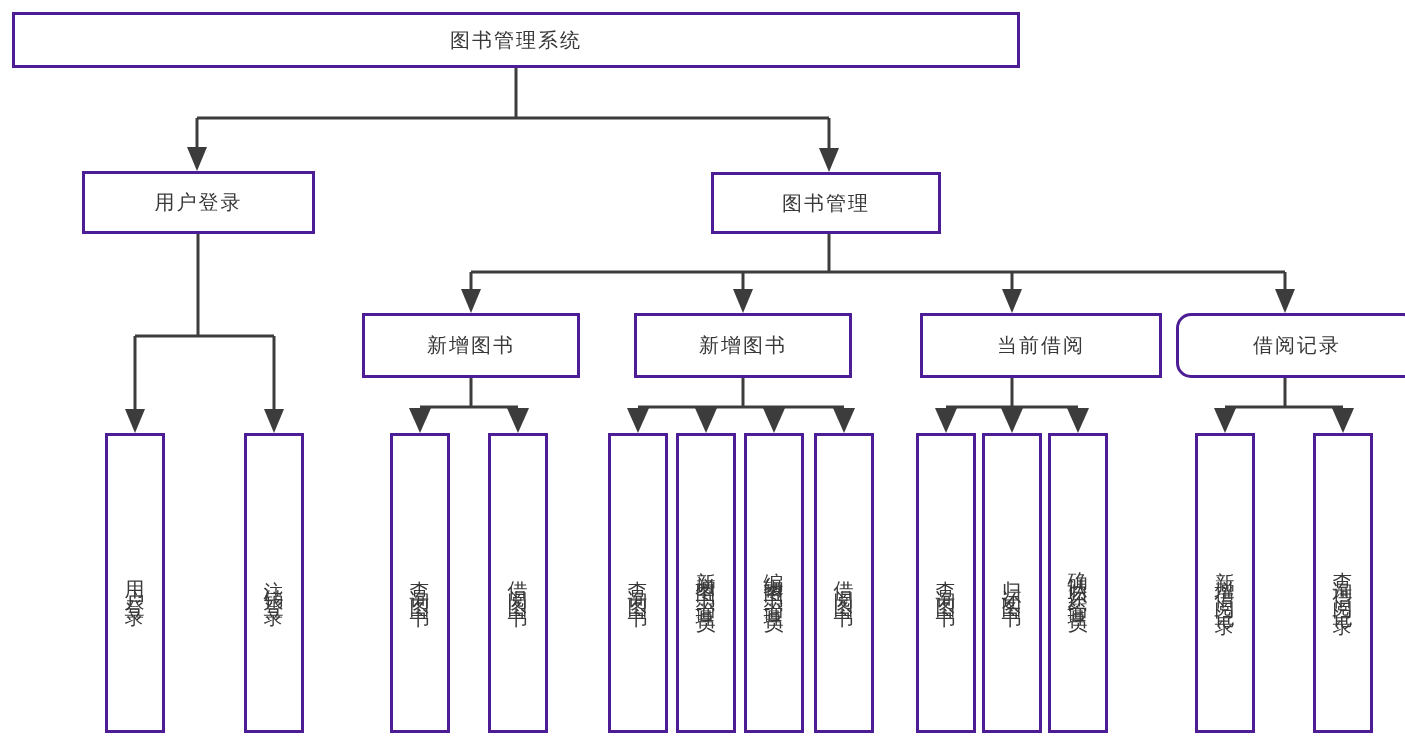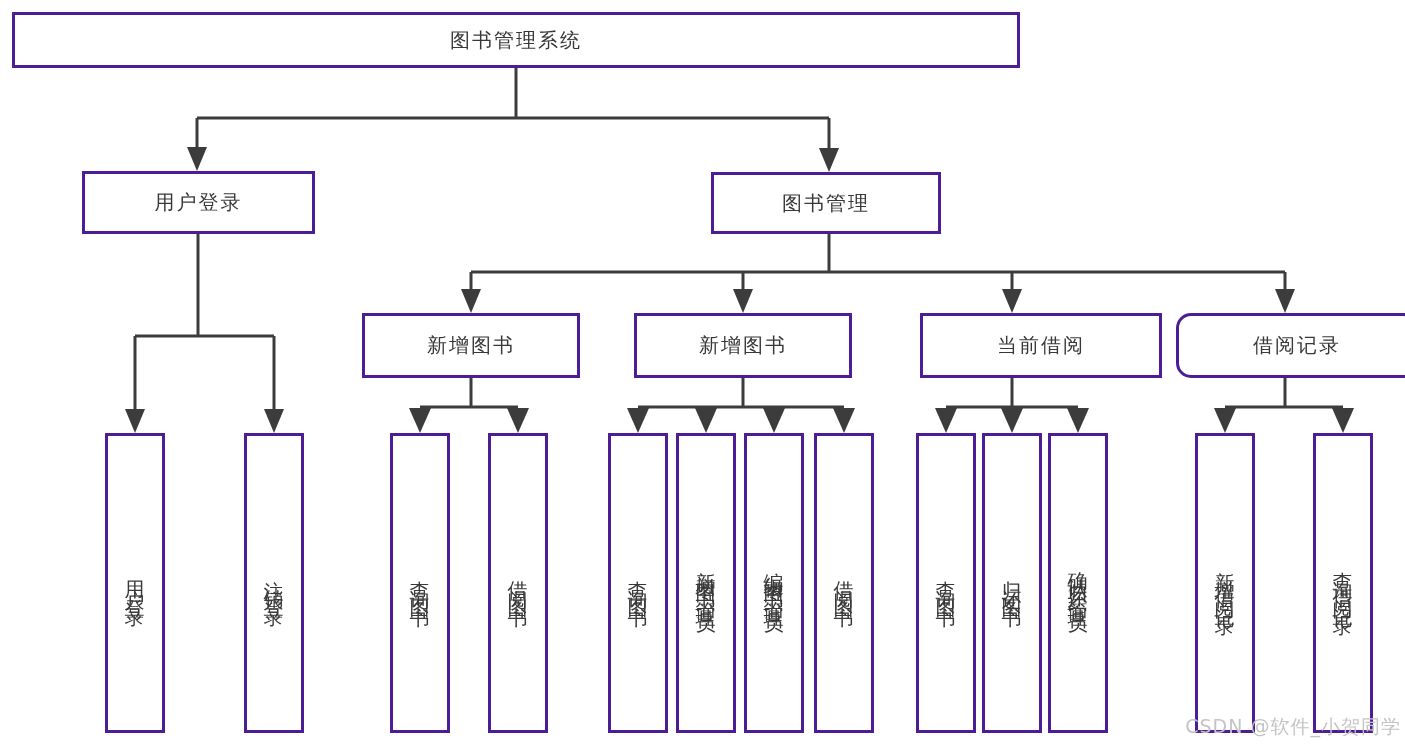--- a/index.html
+++ b/index.html
@@ -159,15 +159,14 @@
   <div class="node v" style="left:744px; letter-spacing:6px;">编辑图书（管理员）</div>
   <div class="node v" style="left:814px;">借阅图书</div>
 
   <div class="node v" style="left:916px;">查询图书</div>
   <div class="node v" style="left:982px;">归还图书</div>
   <div class="node v" style="left:1048px; letter-spacing:6px;">确认归还（管理员）</div>
 
   <div class="node v" style="left:1195px;">新增借阅记录</div>
   <div class="node v" style="left:1313px;">查询借阅记录</div>
 
-  <div class="watermark">CSDN @软件_小贺同学</div>
 
 </div>
 
 </body></html>

